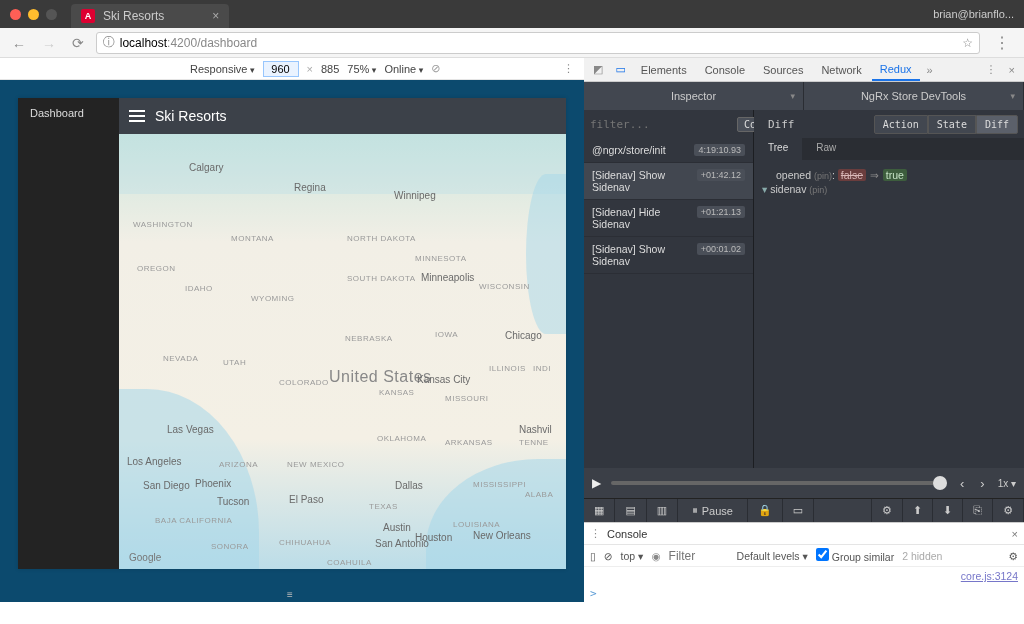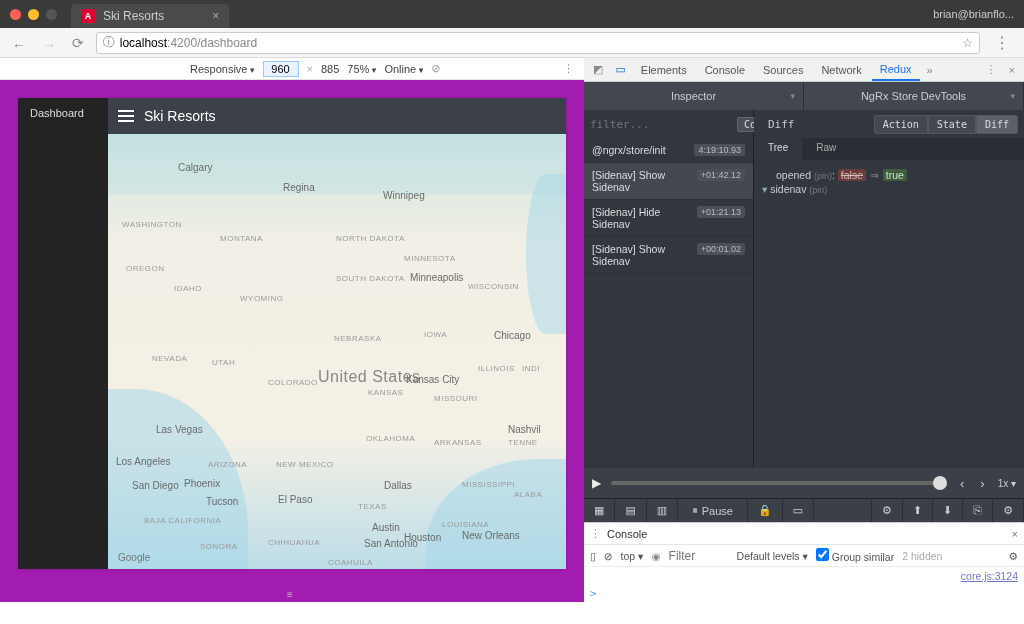--- a/index.html
+++ b/index.html
@@ -24,26 +24,26 @@
 
 
 .device-bar { height:22px; background:#fff; border-bottom:1px solid #e5e5e5; display:flex; align-items:center; padding:0 10px; font-size:11px; color:#444; gap:8px; }
 .device-drop::after, .zoom::after, .online::after { content:" ▾"; font-size:9px; }
 .dim-input { width:36px; height:16px; border:1px solid #98c6fd; background:#eaf3ff; text-align:center; font-size:11px; }
 .dim-x { color:#aaa; }
 .device-spacer { flex:1; }
 
 
 .main { display:flex; height:544px; }
-.left-pane { width:584px; background:#a21caf; display:flex; flex-direction:column; }
+.left-pane { width:584px; background:#0c4a6e; display:flex; flex-direction:column; }
 .devtools { flex:1; background:#2a2d33; display:flex; flex-direction:column; color:#ddd; font-size:11px; }
 
 
 .app-frame { margin:18px; flex:1; display:flex; background:#fff; box-shadow:0 0 4px rgba(0,0,0,.15); }
-.app-sidebar { width:90px; background:#232323; color:#ddd; font-size:11px; }
+.app-sidebar { width:101px; background:#232323; color:#ddd; font-size:11px; }
 .app-sidebar-item { padding:9px 12px; }
 .app-content { flex:1; display:flex; flex-direction:column; }
 .app-header { height:36px; background:#3c4149; color:#fff; display:flex; align-items:center; padding:0 10px; gap:10px; font-size:14px; font-weight:500; }
 .hamburger { display:flex; flex-direction:column; gap:3px; cursor:pointer; }
 .hamburger span { width:16px; height:2px; background:#fff; }
 .map-area { flex:1; position:relative; background:linear-gradient(180deg,#cde6dd 0%,#f2efe6 25%,#f4f0e5 70%,#bcdde8 100%); overflow:hidden; }
 .map-label { position:absolute; font-size:10px; color:#6a6a6a; white-space:nowrap; }
 .map-label.big { font-size:16px; color:#888; font-weight:500; letter-spacing:.5px; }
 .map-label.state { font-size:8px; color:#9a9a9a; letter-spacing:.5px; }
 .water { position:absolute; background:#a6d7ea; }
@@ -222,21 +222,21 @@
             <span class="map-label state" style="left: 36px; top: 382px;">BAJA CALIFORNIA</span>
             <span class="map-label state" style="left: 250px; top: 368px;">TEXAS</span>
             <span class="map-label state" style="left: 406px; top: 356px;">ALABA</span>
             <span class="map-label" style="left: 264px; top: 388px;">Austin</span>
             <span class="map-label" style="left: 296px; top: 398px;">Houston</span>
             <span class="map-label state" style="left: 334px; top: 386px;">LOUISIANA</span>
             <span class="map-label state" style="left: 92px; top: 408px;">SONORA</span>
             <span class="map-label state" style="left: 160px; top: 404px;">CHIHUAHUA</span>
             <span class="map-label" style="left: 256px; top: 404px;">San Antonio</span>
             <span class="map-label" style="left: 354px; top: 396px;">New Orleans</span>
-            <span class="map-label state" style="left: 220px; top: 424px;">COAHUILA</span>
+            <span class="map-label state" style="left: 208px; top: 424px;">COAHUILA</span>
           </div>
       </div>
     </div>
     <div class="drag-handle">≡</div>
   </div>
 
   <div class="devtools">
     <div class="dt-tabs">
       <span class="dt-icn">◩</span>
       <span class="dt-icn" style="color:#1a73e8">▭</span>

